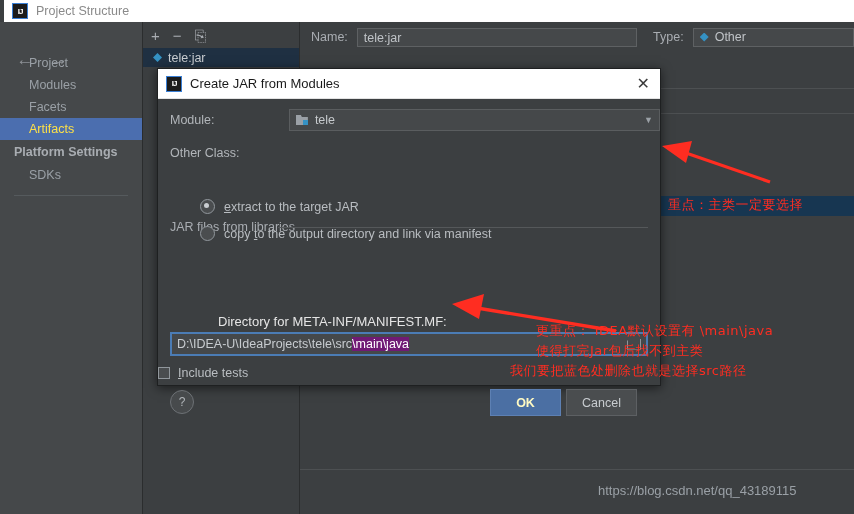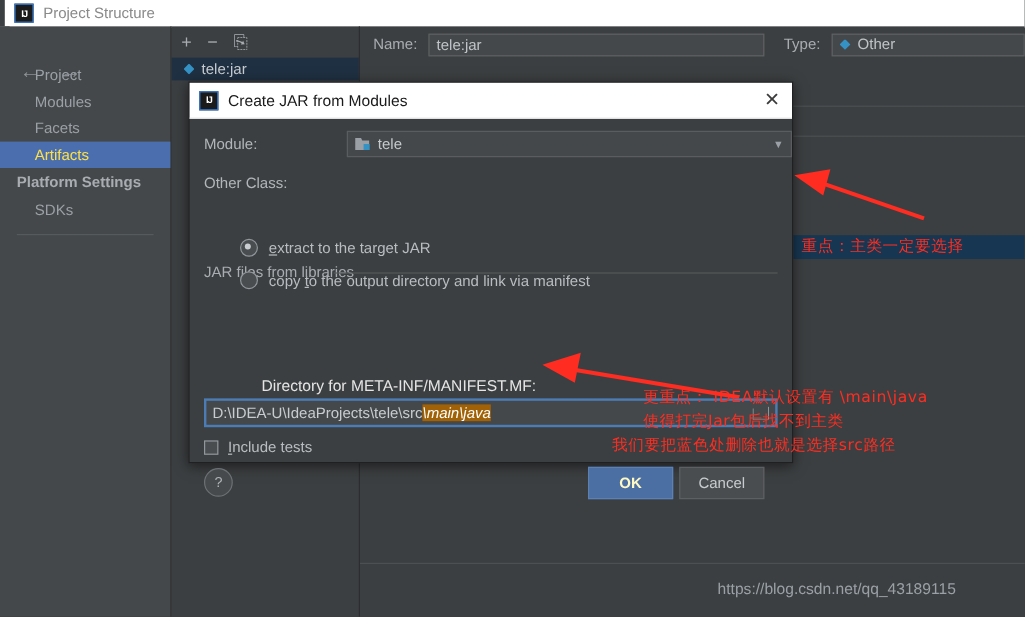--- a/index.html
+++ b/index.html
@@ -178,23 +178,23 @@
   .radio-lbl{color:#b9bdc1;font-size:12.5px;}
   .u{text-decoration:underline;}
 
   #dirlabel{position:absolute;left:12px;top:206px;color:#e5e5e5;font-size:13px;margin-left:48px;}
   #dirfield{
     position:absolute;left:12px;top:224px;width:478px;height:24px;
     box-sizing:border-box;background:#45484a;border:2px solid #4b7cb5;
     display:flex;align-items:center;padding:0 5px;
   }
   #dirfield .txt{color:#c8ccd0;font-size:12.5px;white-space:nowrap;}
-  #dirfield .sel{background:#a16207;color:#ffffff;font-style:italic;}
-
-  #chkrow{position:absolute;left:12px;top:258px;display:flex;align-items:center;gap:8px;}
+  #dirfield .sel{background:#701a75;color:#ffffff;}
+
+  #chkrow{position:absolute;left:0;top:258px;display:flex;align-items:center;gap:8px;}
   .checkbox{
     width:12px;height:12px;box-sizing:border-box;
     border:1px solid #91979c;background:#4a4d4f;flex:0 0 auto;
   }
   #helpbtn{
     position:absolute;left:12px;top:282px;
     width:22px;height:22px;border-radius:50%;
     border:1px solid #6d7175;background:#474a4c;color:#b0b4b8;
     display:flex;align-items:center;justify-content:center;font-size:12px;
   }

